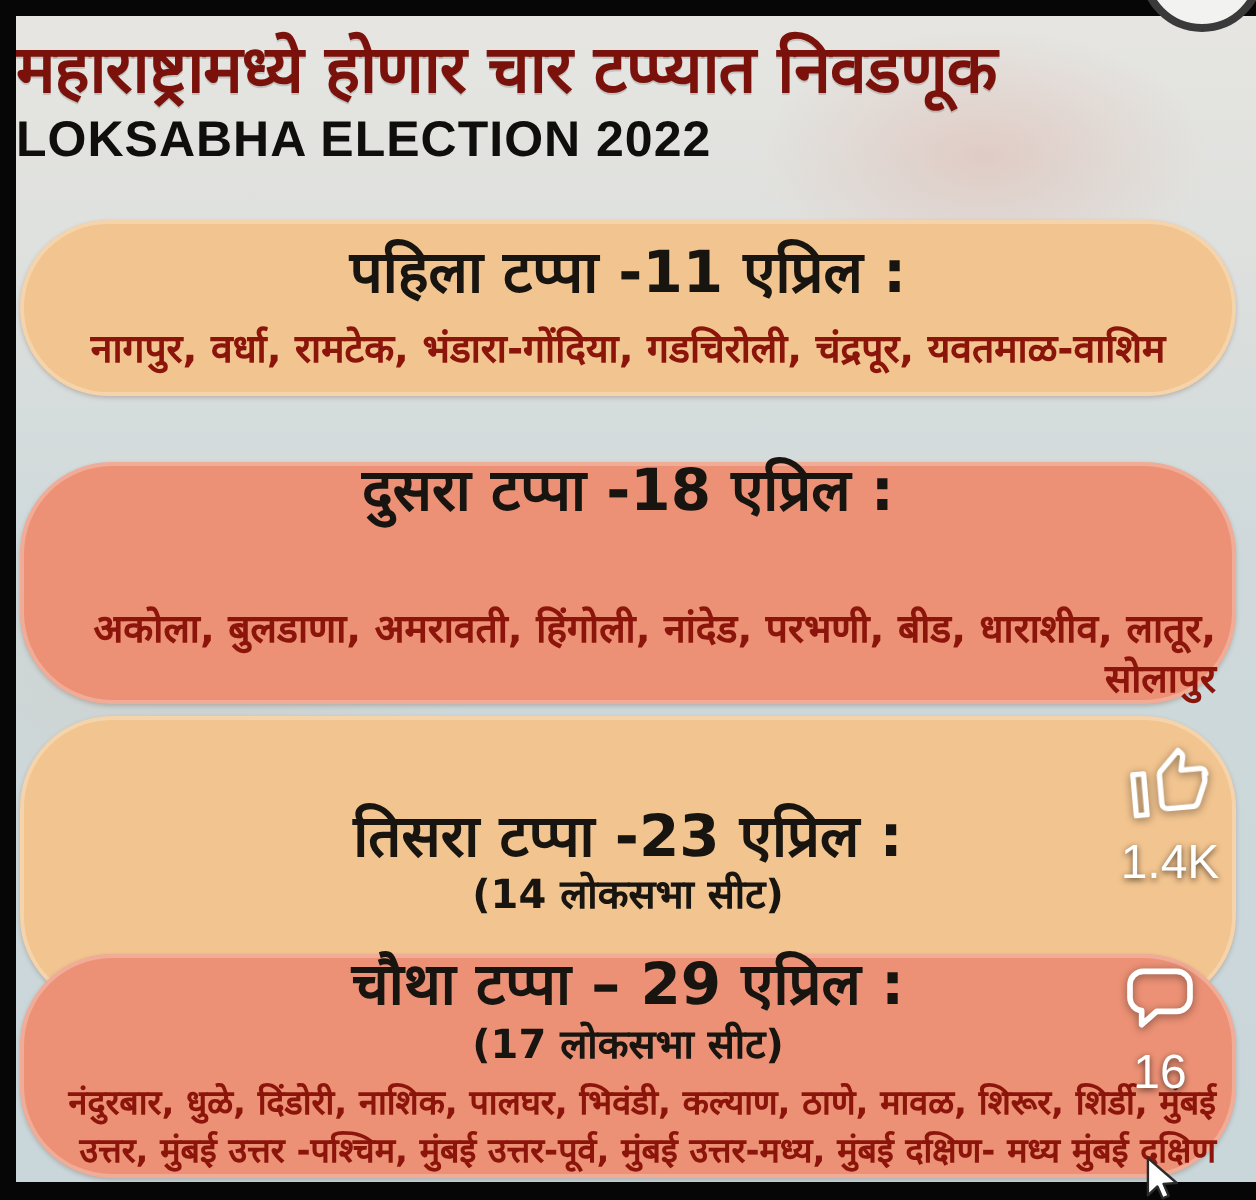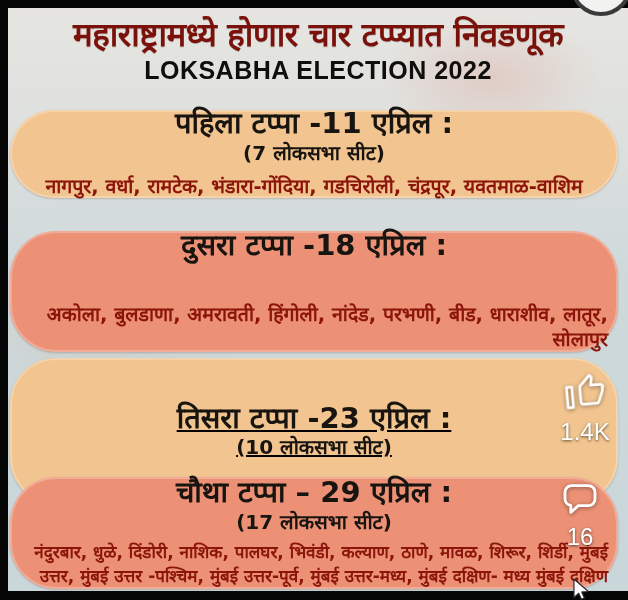--- a/index.html
+++ b/index.html
@@ -15,40 +15,40 @@
 
   
   .canvas{
     position:absolute;left:8px;top:8px;width:620px;height:583px;
     background:
       radial-gradient(160px 90px at 78% 12%, rgba(223,176,166,.45), rgba(223,176,166,0) 70%),
       radial-gradient(200px 120px at 15% 55%, rgba(205,195,180,.35), rgba(205,195,180,0) 70%),
       linear-gradient(#e6e5e1 0%, #dfe1de 18%, #cfd9db 45%, #c9d6da 100%);
   }
 
-  .header{position:absolute;left:0;top:8px;width:620px;text-align:center;}
+  .header{position:absolute;left:0;top:8px;width:620px;text-align:left;}
   .header h1{
     margin:0;font-size:33px;line-height:1.15;font-weight:bold;
     color:#7a110b;letter-spacing:-.5px;white-space:nowrap;
     text-shadow:0 1px 0 rgba(0,0,0,.15);
   }
   .header h2{
     margin:2px 0 0 0;font-size:25px;font-weight:bold;color:#0f0e0c;
     font-family:"Liberation Sans","DejaVu Sans",sans-serif;letter-spacing:.5px;
   }
 
   .phase-card{
     position:absolute;left:2px;width:608px;border-radius:46px;
     display:flex;flex-direction:column;align-items:center;justify-content:center;
     box-sizing:border-box;padding:4px 10px;
     box-shadow:inset 0 0 0 2px rgba(255,255,255,.25), 0 1px 2px rgba(90,60,40,.25);
   }
   .card-0{top:102px;height:88px;}
   .card-1{top:223px;height:121px;}
-  .card-2{top:350px;height:146px;text-decoration:underline;}
+  .card-2{top:350px;height:146px;}
   .card-3{top:469px;height:112px;}
 
   .card-title{font-size:29px;font-weight:bold;color:#181410;line-height:1.1;text-align:center;}
   .card-seats{font-size:20px;font-weight:bold;color:#181410;line-height:1.15;margin-top:2px;text-align:center;}
   .card-body{
     font-size:19.5px;font-weight:bold;color:#8c150b;line-height:1.32;
     margin-top:9px;text-align:right;
   }
   .card-3 .card-body{font-size:17px;line-height:1.45;margin-top:6px;}
 
@@ -74,32 +74,31 @@
 <body>
 
 <div class="canvas">
   <div class="header">
     <h1>महाराष्ट्रामध्ये होणार चार टप्प्यात निवडणूक</h1>
     <h2>LOKSABHA ELECTION 2022</h2>
   </div>
 
   <section class="phase-card card-0" style="background: rgb(242, 196, 143);">
     <div class="card-title">पहिला टप्पा -11 एप्रिल :</div>
-    <div class="card-seats">(7 लोकसभा सीट)</div>
     <div class="card-body">नागपुर, वर्धा, रामटेक, भंडारा-गोंदिया, गडचिरोली, चंद्रपूर, यवतमाळ-वाशिम</div>
   </section>
 
   <section class="phase-card card-1" style="background: rgb(236, 145, 117); gap: 31px;">
     <div class="card-title">दुसरा टप्पा -18 एप्रिल :</div>
     <div class="card-body">अकोला, बुलडाणा, अमरावती, हिंगोली, नांदेड, परभणी, बीड, धाराशीव, लातूर, सोलापुर</div>
   </section>
 
   <section class="phase-card card-2" style="background: rgb(242, 196, 143);">
     <div class="card-title">तिसरा टप्पा -23 एप्रिल :</div>
-    <div class="card-seats">(10 लोकसभा सीट)</div>
+    <div class="card-seats">(14 लोकसभा सीट)</div>
   </section>
 
   <section class="phase-card card-3" style="background: rgb(236, 145, 117);">
     <div class="card-title">चौथा टप्पा – 29 एप्रिल :</div>
     <div class="card-seats">(17 लोकसभा सीट)</div>
     <div class="card-body">नंदुरबार, धुळे, दिंडोरी, नाशिक, पालघर, भिवंडी, कल्याण, ठाणे, मावळ, शिरूर, शिर्डी, मुंबई उत्तर, मुंबई उत्तर -पश्चिम, मुंबई उत्तर-पूर्व, मुंबई उत्तर-मध्य, मुंबई दक्षिण- मध्य मुंबई दक्षिण</div>
   </section>
 </div>
 
 <div class="frame-top"></div>

